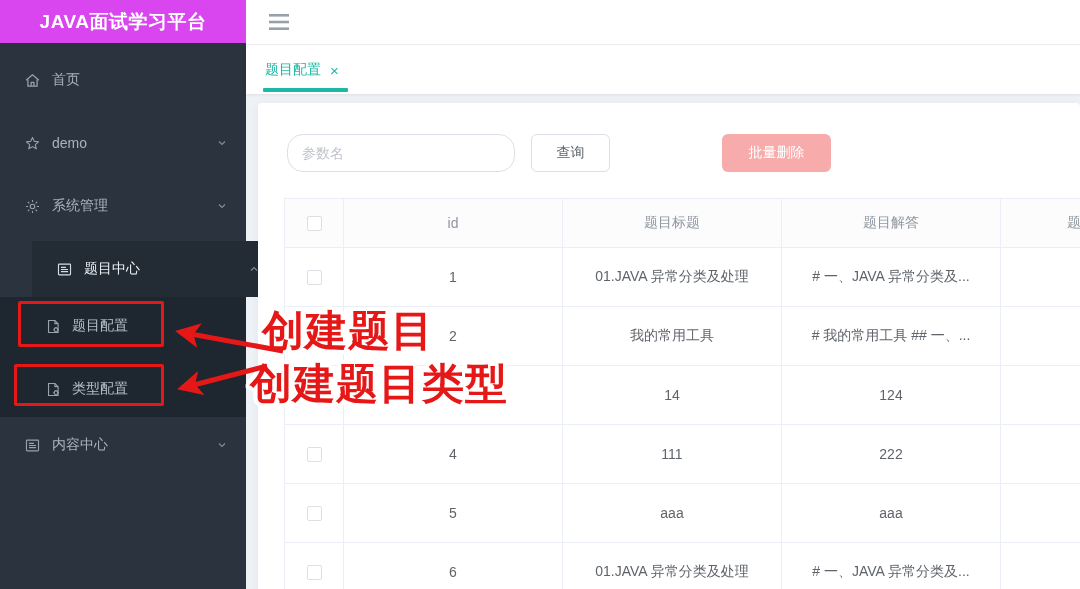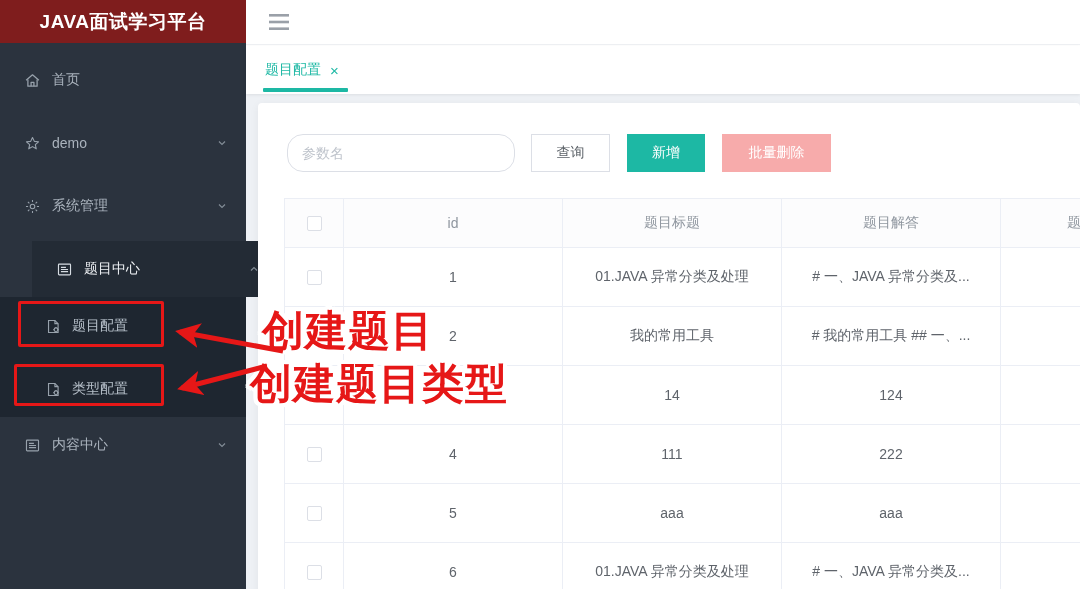--- a/index.html
+++ b/index.html
@@ -2,21 +2,21 @@
 <html><head>
 <meta charset="utf-8">
 <style>
   * { margin:0; padding:0; box-sizing:border-box; }
   html,body { width:1080px; height:589px; overflow:hidden;
     font-family:"Liberation Sans","DejaVu Sans",sans-serif; background:#fff; }
   .stage { position:relative; width:1080px; height:589px; overflow:hidden; }
 
   
   .sidebar { position:absolute; left:0; top:0; width:246px; height:589px; background:#2b333e; z-index:1; }
-  .logo { height:43px; background:#7f1d1d; color:#fff; font-size:19px; font-weight:bold;
+  .logo { height:43px; background:#d946ef; color:#fff; font-size:19px; font-weight:bold;
     display:flex; align-items:center; justify-content:center; letter-spacing:.5px; }
   .mitem { position:absolute; left:0; width:246px; height:56px; display:flex; align-items:center;
     padding-left:24px; color:#aab3bd; font-size:14px; cursor:pointer; }
   .mitem .micon { width:17px; height:17px; margin-right:11px; color:#98a2ac; flex:0 0 17px; }
   .mitem .chev { position:absolute; right:18px; width:12px; height:12px; color:#828c96; }
   .mitem.active-parent { background:#232b35; color:#eef1f4;margin-left:32px; }
   .mitem.active-parent .micon { color:#d7dde3; }
   .submenu { position:absolute; left:0; top:297px; width:246px; height:120px; background:#1e2630; }
   .smitem { position:absolute; left:0; width:246px; height:56px; display:flex; align-items:center;
     padding-left:45px; color:#b7c0ca; font-size:14px; cursor:pointer; }
@@ -35,21 +35,21 @@
 
   
   .content { position:absolute; left:246px; top:94px; width:834px; height:495px; background:#eef1f5; }
   .card { position:absolute; left:258px; top:103px; width:822px; height:500px; background:#fff;
     border-radius:4px; box-shadow:0 2px 10px rgba(0,0,0,.06); z-index:3; overflow:hidden; }
 
   .search-input { position:absolute; left:29px; top:31px; width:228px; height:38px;
     border:1px solid #dcdfe6; border-radius:16px; padding:0 14px; font-size:14px; color:#5f646b;
     outline:none; font-family:inherit; }
   .search-input::placeholder { color:#bfc4cc; }
-  .btn { position:absolute; top:31px; height:38px; border-radius:0; font-size:14px;
+  .btn { position:absolute; top:31px; height:38px; border-radius:6px; font-size:14px;
     display:flex; align-items:center; justify-content:center; cursor:pointer; font-family:inherit; }
   .btn-query { left:273px; width:79px; background:#fff; border:1px solid #dcdfe6; color:#5a6066; }
   .btn-add { left:369px; width:78px; background:#1db8a4; border:none; color:#fff; }
   .btn-del { left:464px; width:109px; background:#f7abab; border:none; color:#fff; cursor:not-allowed; }
 
   
   .table { position:absolute; left:26px; top:95px; width:906px; border-left:1px solid #ebeef5;
     border-top:1px solid #ebeef5; font-size:14px; }
   .thead, .trow { display:grid; grid-template-columns:59px 219px 219px 219px 189px; }
   .th { height:49px; display:flex; align-items:center; justify-content:center;
@@ -170,21 +170,20 @@
       <span class="tclose">×</span>
       <div class="underline"></div>
     </div>
   </div>
 
   <div class="content"></div>
 
   <div class="card">
     <input class="search-input" type="text" placeholder="参数名" style="">
     <button class="btn btn-query">查询</button>
-    <button class="btn btn-add">新增</button>
     <button class="btn btn-del">批量删除</button>
 
     <div class="table">
       <div class="thead">
         <div class="th">
           <div class="checkbox"></div>
         </div>
         <div class="th">id</div>
         <div class="th">题目标题</div>
         <div class="th">题目解答</div>

